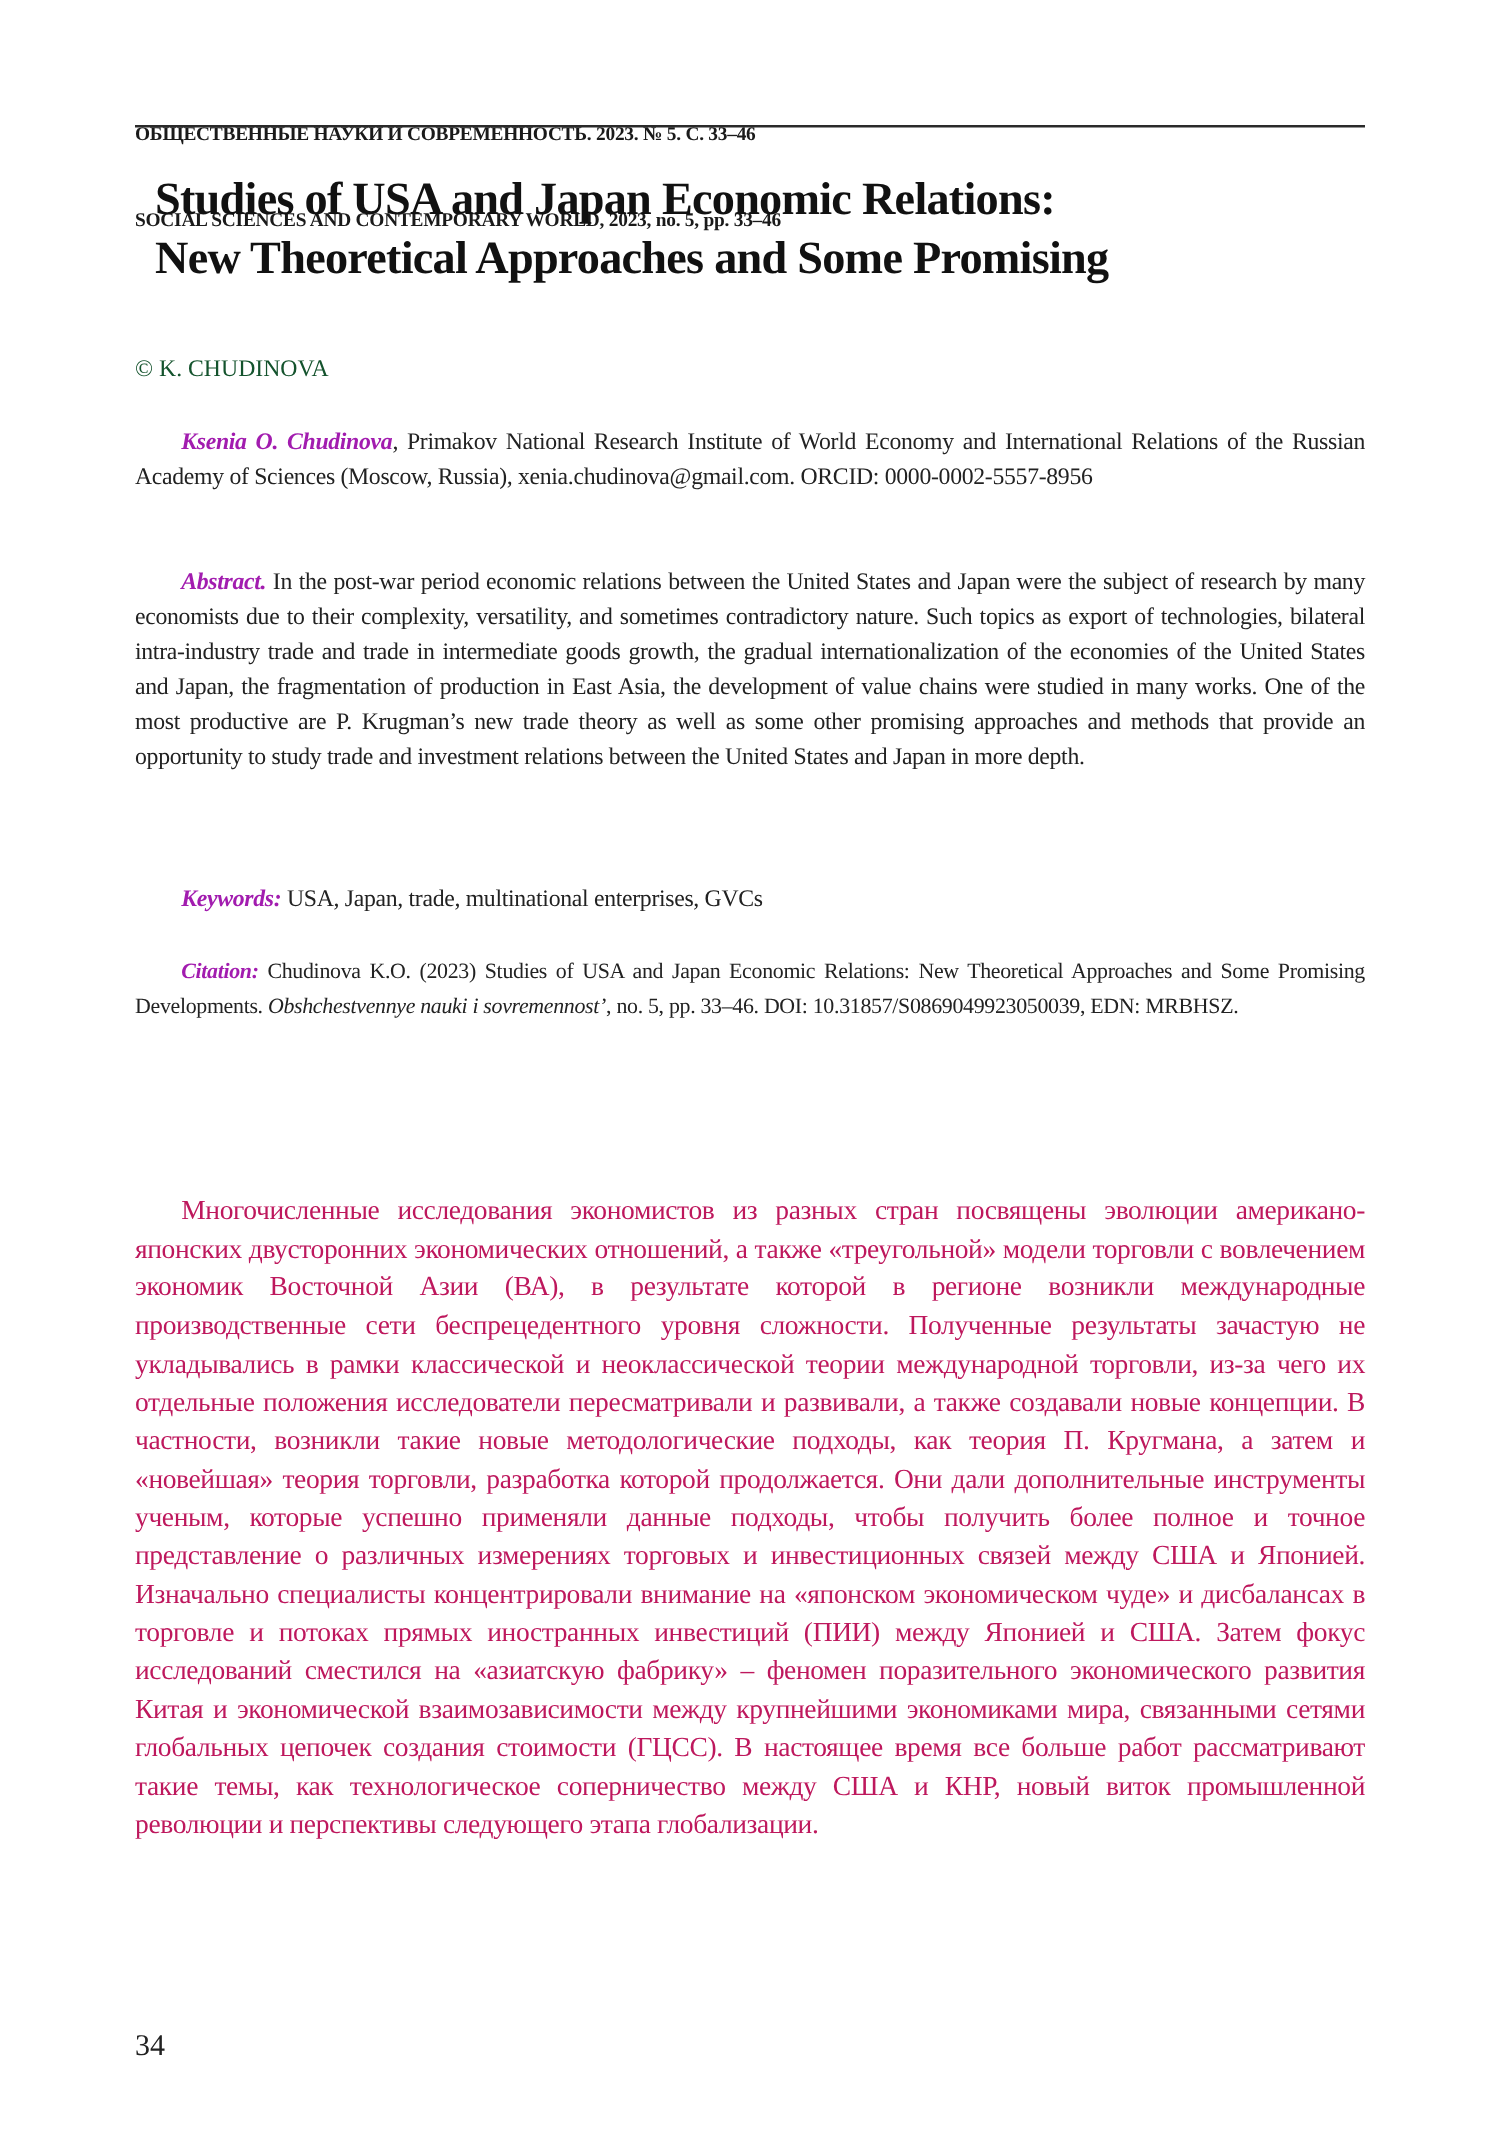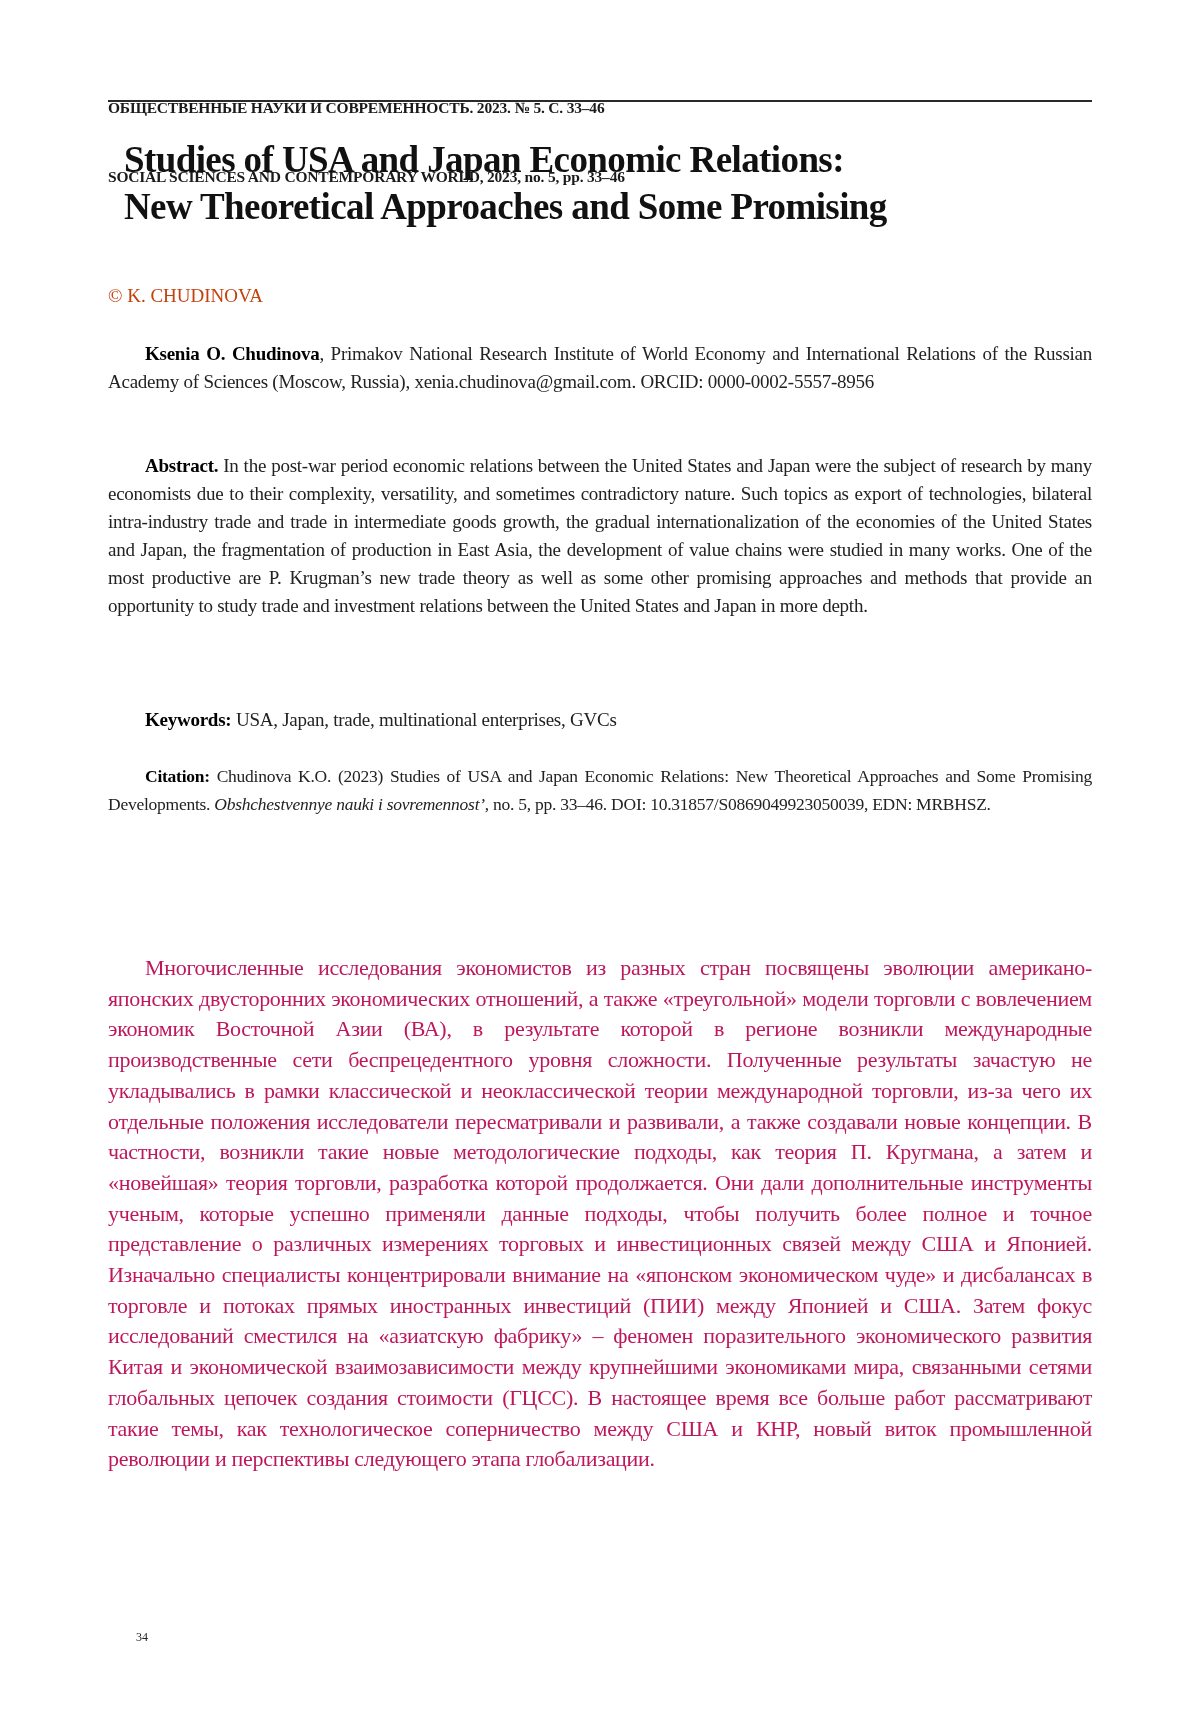--- a/index.html
+++ b/index.html
@@ -51,34 +51,34 @@
       line-height: 47px;
       letter-spacing: -0.6px;
       color: #111;
     }
     .copyright {
       position: absolute;
       left: 0;
       top: 284px;
       font-size: 19px;
       line-height: 24px;
-      color: #c2410c;
+      color: #14532d;
     }
     .block {
       position: absolute;
       left: 0;
       width: 984px;
       font-size: 19px;
       line-height: 28px;
       text-align: justify;
       text-indent: 37px;
       letter-spacing: -0.25px;
       color: #222;
     }
-    .block b { color: #000000; }
+    .block b { color: #a21caf; font-style: italic; }
     .author-info { top: 340px; }
     .abstract { top: 452px; }
     .keywords { top: 706px; }
     .citation {
       top: 762px;
       font-size: 17.5px;
       line-height: 28px;
     }
     .body-text {
       position: absolute;
@@ -89,24 +89,23 @@
       line-height: 30.7px;
       text-align: justify;
       text-indent: 37px;
       letter-spacing: -0.3px;
       color: #be185d;
     }
     .page-number {
       position: absolute;
       left: 0;
       top: 1625px;
-      font-size: 12px;
+      font-size: 24px;
       line-height: 24px;
       color: #222;
-      margin-left: 28px;
     }
   </style>
 </head>
 <body>
 
 <div class="page">
 
   <div class="running-head">
     <span class="line">ОБЩЕСТВЕННЫЕ НАУКИ И СОВРЕМЕННОСТЬ. 2023. № 5. С. 33–46</span>
     <span class="line">SOCIAL SCIENCES AND CONTEMPORARY WORLD, 2023, no. 5, pp. 33–46</span>

